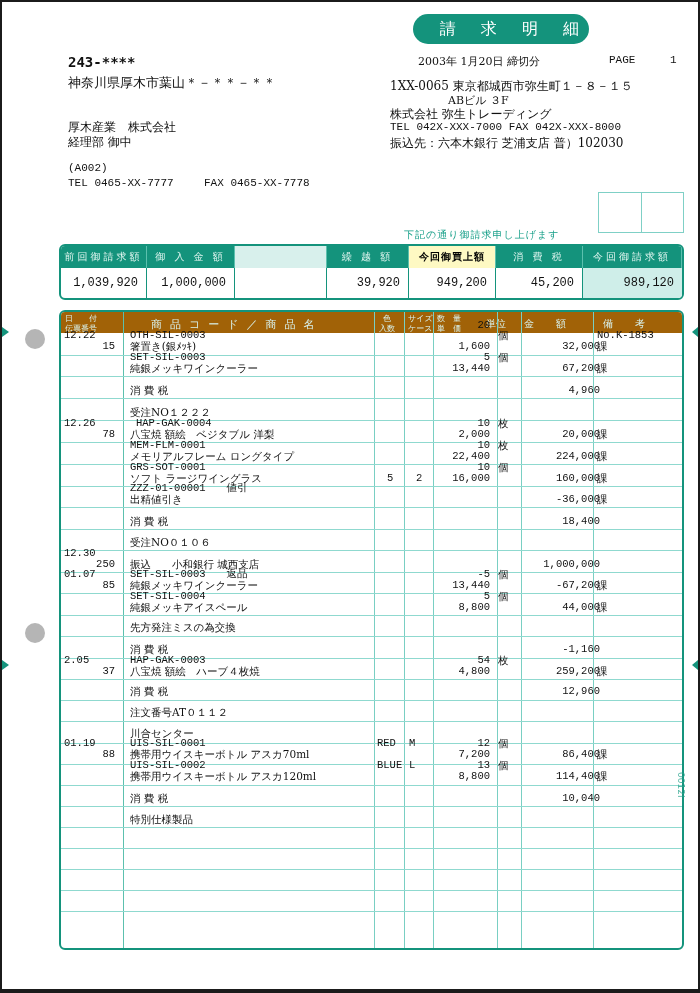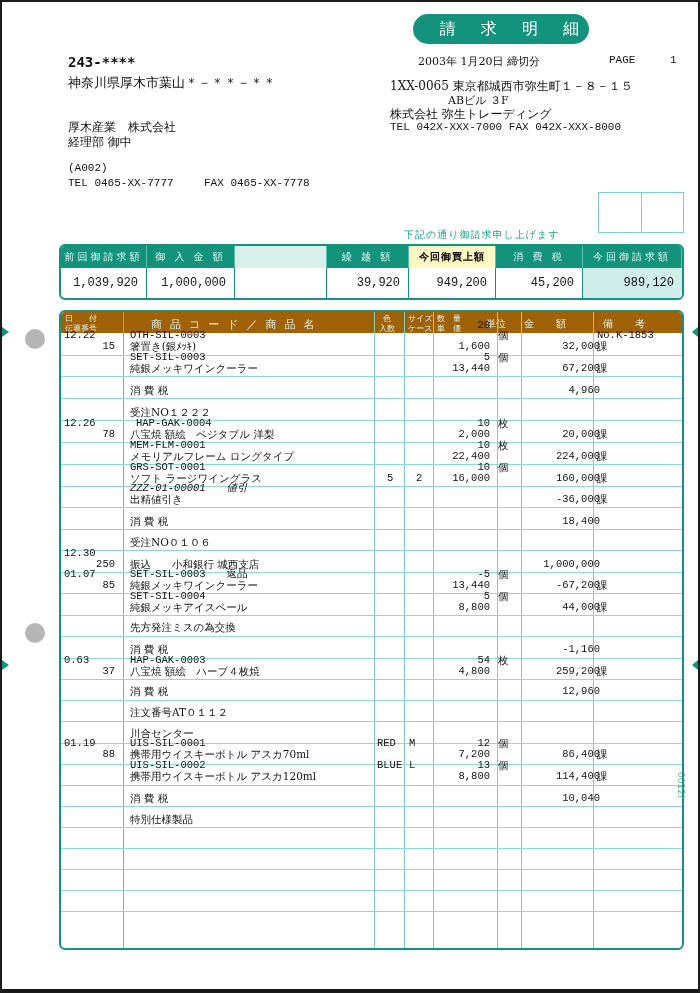--- a/index.html
+++ b/index.html
@@ -95,20 +95,21 @@
   <div class="abs tel mono">TEL 0465-XX-7777</div>
   <div class="abs fax mono">FAX 0465-XX-7778</div>
 
   <div class="abs date">2003年 1月20日 締切分</div>
   <div class="abs pagelbl mono">PAGE</div>
   <div class="abs pagenum mono">1</div>
   <div class="abs s-addr1">1XX-0065 東京都城西市弥生町１－８－１５</div>
   <div class="abs s-addr2">ABビル ３F</div>
   <div class="abs s-name">株式会社 弥生トレーディング</div>
   <div class="abs s-tel mono">TEL 042X-XXX-7000 FAX 042X-XXX-8000</div>
+  <div class="abs s-bank">振込先：六本木銀行 芝浦支店 普）102030</div>
 
   <div class="stampbox">
       <div></div>
       <div></div>
     </div>
 
   <div class="abs notice">下記の通り御請求申し上げます</div>
 
   <div class="summary">
     <div class="hdr">
@@ -221,21 +222,21 @@
         <span class="cell serif" style="top: 139px; left: 536px;">課</span>
         <span class="cell m" style="top: 150px; left: 69px;">GRS-SOT-0001</span>
         <span class="cell m r" style="top: 150px; right: 192px;">10</span>
         <span class="cell serif" style="top: 150px; left: 437px;">個</span>
         <span class="cell serif" style="top: 161px; left: 69px;">ソフト ラージワイングラス</span>
         <span class="cell m" style="top: 161px; left: 326px;">5</span>
         <span class="cell m" style="top: 161px; left: 355px;">2</span>
         <span class="cell m r" style="top: 161px; right: 192px;">16,000</span>
         <span class="cell m r" style="top: 161px; right: 82px;">160,000</span>
         <span class="cell serif" style="top: 161px; left: 536px;">課</span>
-        <span class="cell m" style="top: 171px; left: 69px; font-style: italic;">ZZZ-01-00001　　値引</span>
+        <span class="cell m" style="top: 171px; left: 69px;">ZZZ-01-00001　　値引</span>
         <span class="cell serif" style="top: 182px; left: 69px;">出精値引き</span>
         <span class="cell m r" style="top: 182px; right: 82px;">-36,000</span>
         <span class="cell serif" style="top: 182px; left: 536px;">課</span>
         <span class="cell serif" style="top: 204px; left: 69px;">消 費 税</span>
         <span class="cell m r" style="top: 204px; right: 82px;">18,400</span>
         <span class="cell serif" style="top: 225px; left: 69px;">受注NO０１０６</span>
         <span class="cell m" style="top: 236px; left: 3px;">12.30</span>
         <span class="cell m r" style="top: 247px; right: 567px;">250</span>
         <span class="cell serif" style="top: 247px; left: 69px;">振込　　小和銀行 城西支店</span>
         <span class="cell m r" style="top: 247px; right: 82px;">1,000,000</span>
@@ -251,21 +252,21 @@
         <span class="cell m" style="top: 279px; left: 69px;">SET-SIL-0004</span>
         <span class="cell m r" style="top: 279px; right: 192px;">5</span>
         <span class="cell serif" style="top: 279px; left: 437px;">個</span>
         <span class="cell serif" style="top: 290px; left: 69px;">純銀メッキアイスペール</span>
         <span class="cell m r" style="top: 290px; right: 192px;">8,800</span>
         <span class="cell m r" style="top: 290px; right: 82px;">44,000</span>
         <span class="cell serif" style="top: 290px; left: 536px;">課</span>
         <span class="cell serif" style="top: 310px; left: 69px;">先方発注ミスの為交換</span>
         <span class="cell serif" style="top: 332px; left: 69px;">消 費 税</span>
         <span class="cell m r" style="top: 332px; right: 82px;">-1,160</span>
-        <span class="cell m" style="top: 343px; left: 3px;">0.63</span>
+        <span class="cell m" style="top: 343px; left: 3px;">2.05</span>
         <span class="cell m" style="top: 343px; left: 69px;">HAP-GAK-0003</span>
         <span class="cell m r" style="top: 343px; right: 192px;">54</span>
         <span class="cell serif" style="top: 343px; left: 437px;">枚</span>
         <span class="cell m r" style="top: 354px; right: 567px;">37</span>
         <span class="cell serif" style="top: 354px; left: 69px;">八宝焼 額絵　ハーブ４枚焼</span>
         <span class="cell m r" style="top: 354px; right: 192px;">4,800</span>
         <span class="cell m r" style="top: 354px; right: 82px;">259,200</span>
         <span class="cell serif" style="top: 354px; left: 536px;">課</span>
         <span class="cell serif" style="top: 374px; left: 69px;">消 費 税</span>
         <span class="cell m r" style="top: 374px; right: 82px;">12,960</span>

